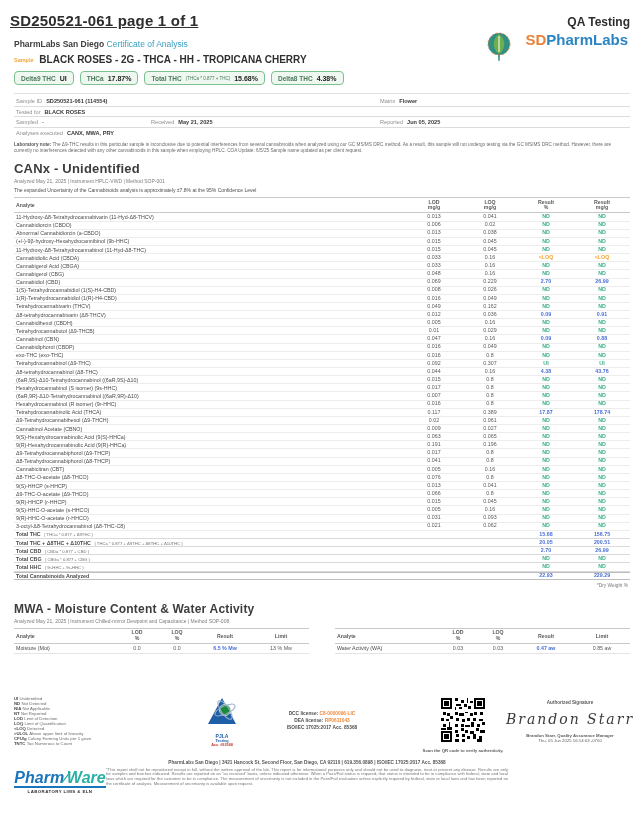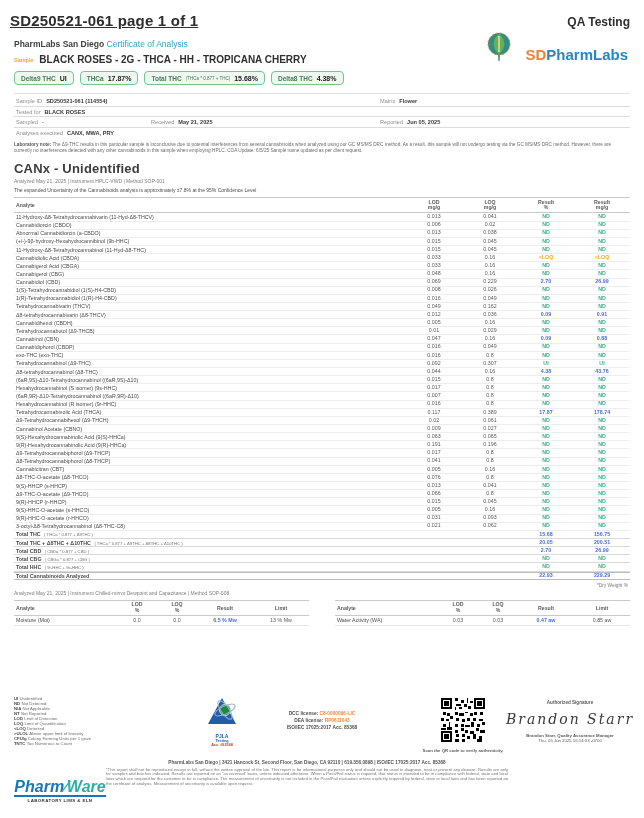--- a/index.html
+++ b/index.html
@@ -19,21 +19,21 @@
   .sample-line { margin-top:5px; font-size:10px; }
   .sample-tag { color:#f0a53a; font-size:5.5px; font-weight:bold; margin-right:3px; vertical-align:1px; }
   .sample-name { font-weight:bold; color:#2f2f2f;margin-top:44px; }
 
   .badges { display:flex; gap:6px; margin-top:6px; }
   .badge { border:1px solid #7cc08f; background:#eef8f0; border-radius:4px; padding:2.5px 6px; font-size:6.5px; display:flex; align-items:center; gap:4px; }
   .b-label { color:#4c7a5c; font-weight:bold; }
   .b-formula { color:#4c7a5c; font-size:4.5px; }
   .b-value { color:#222; font-weight:bold; font-size:7px; }
 
-  .brand { position:absolute; right:16px; top:2px; display:flex; align-items:flex-end; gap:11px; }
+  .brand { position:absolute; right:16px; top:2px; display:flex; align-items:flex-start; gap:11px; }
   .brand-mark { width:30px; height:32px; }
   .brand-text { font-size:15px; font-weight:bold; }
   .brand-sd { color:#e8833a; }
   .brand-pl { color:#2b85c2; }
 
   .rule { border-top:1px solid #e2e2e2; margin:8px 14px 0 14px; }
 
   
   .info { margin:2px 14px 0 14px; font-size:5.6px; }
   .info-row { display:flex; border-bottom:1px solid #dcdcdc; padding:2px 0 1.5px 2px; }
@@ -86,21 +86,21 @@
   .qr-block { position:absolute; left:388px; top:4px; width:150px; text-align:center; }
   .qr { width:44px; height:44px; }
   .qr-caption { font-size:4.3px; color:#5c5c5c; font-weight:bold; margin-top:2px; }
   .sig-block { position:absolute; left:500px; top:6px; width:140px; text-align:center; }
   .sig-title { font-size:4.6px; color:#5c5c5c; font-weight:bold; }
   .sig-script { font-family:"DejaVu Serif","Liberation Serif",serif; font-style:italic; font-size:14px; color:#3a3a3a; margin-top:6px; letter-spacing:2px; }
   .sig-name { font-size:4.3px; color:#5c5c5c; font-weight:bold; margin-top:6px; }
   .sig-date { font-size:4.3px; color:#5c5c5c; }
 
   .footer-bottom { position:absolute; top:760px; left:0; width:644px; }
-  .pharmware { position:absolute; left:14px; top:18px; width:92px; text-align:center; }
+  .pharmware { position:absolute; left:14px; top:9px; width:92px; text-align:center; }
   .pw-word { font-size:16px; font-weight:bold; font-style:italic; border-bottom:2.5px solid #1b75bb; display:inline-block; line-height:17px; }
   .pw-pharm { color:#1b75bb; }
   .pw-slash { color:#2ab0a6; }
   .pw-ware { color:#2ab0a6; }
   .pw-sub { font-size:4.4px; font-weight:bold; color:#333; letter-spacing:.4px; margin-top:1px; }
   .foot-text { position:absolute; left:106px; top:0; width:402px; }
   .address { text-align:center; font-size:4.7px; font-weight:bold; color:#555; }
   .disclaimer { margin-top:2.5px; font-size:4.15px; line-height:4.9px; color:#777; text-align:justify; }
 </style>
 </head>
@@ -508,20 +508,21 @@
           <span class="col-name">Total Cannabinoids Analyzed </span>
           <span class="col"></span>
           <span class="col"></span>
           <span class="col val-blue">22.93</span>
           <span class="col val-blue">229.29</span>
         </div>
       </div>
   </div>
   <div class="dry-note">*Dry Weight %</div>
 
+  <div class="sec-title" style="margin-top:14px; font-size:12px;">MWA - Moisture Content &amp; Water Activity</div>
   <div class="sec-meta">Analyzed May 21, 2025  |  Instrument Chilled-mirror Dewpoint and Capacitance  |  Method SOP-008</div>
 
   <div class="mwa-tables">
     <div class="mwa-half">
       <div class="thead">
         <span class="col-name">Analyte</span>
         <span class="m-col"><span>LOD</span><br><span>%</span></span>
         <span class="m-col"><span>LOQ</span><br><span>%</span></span>
         <span class="m-wide">Result</span>
         <span class="m-wide">Limit</span>

